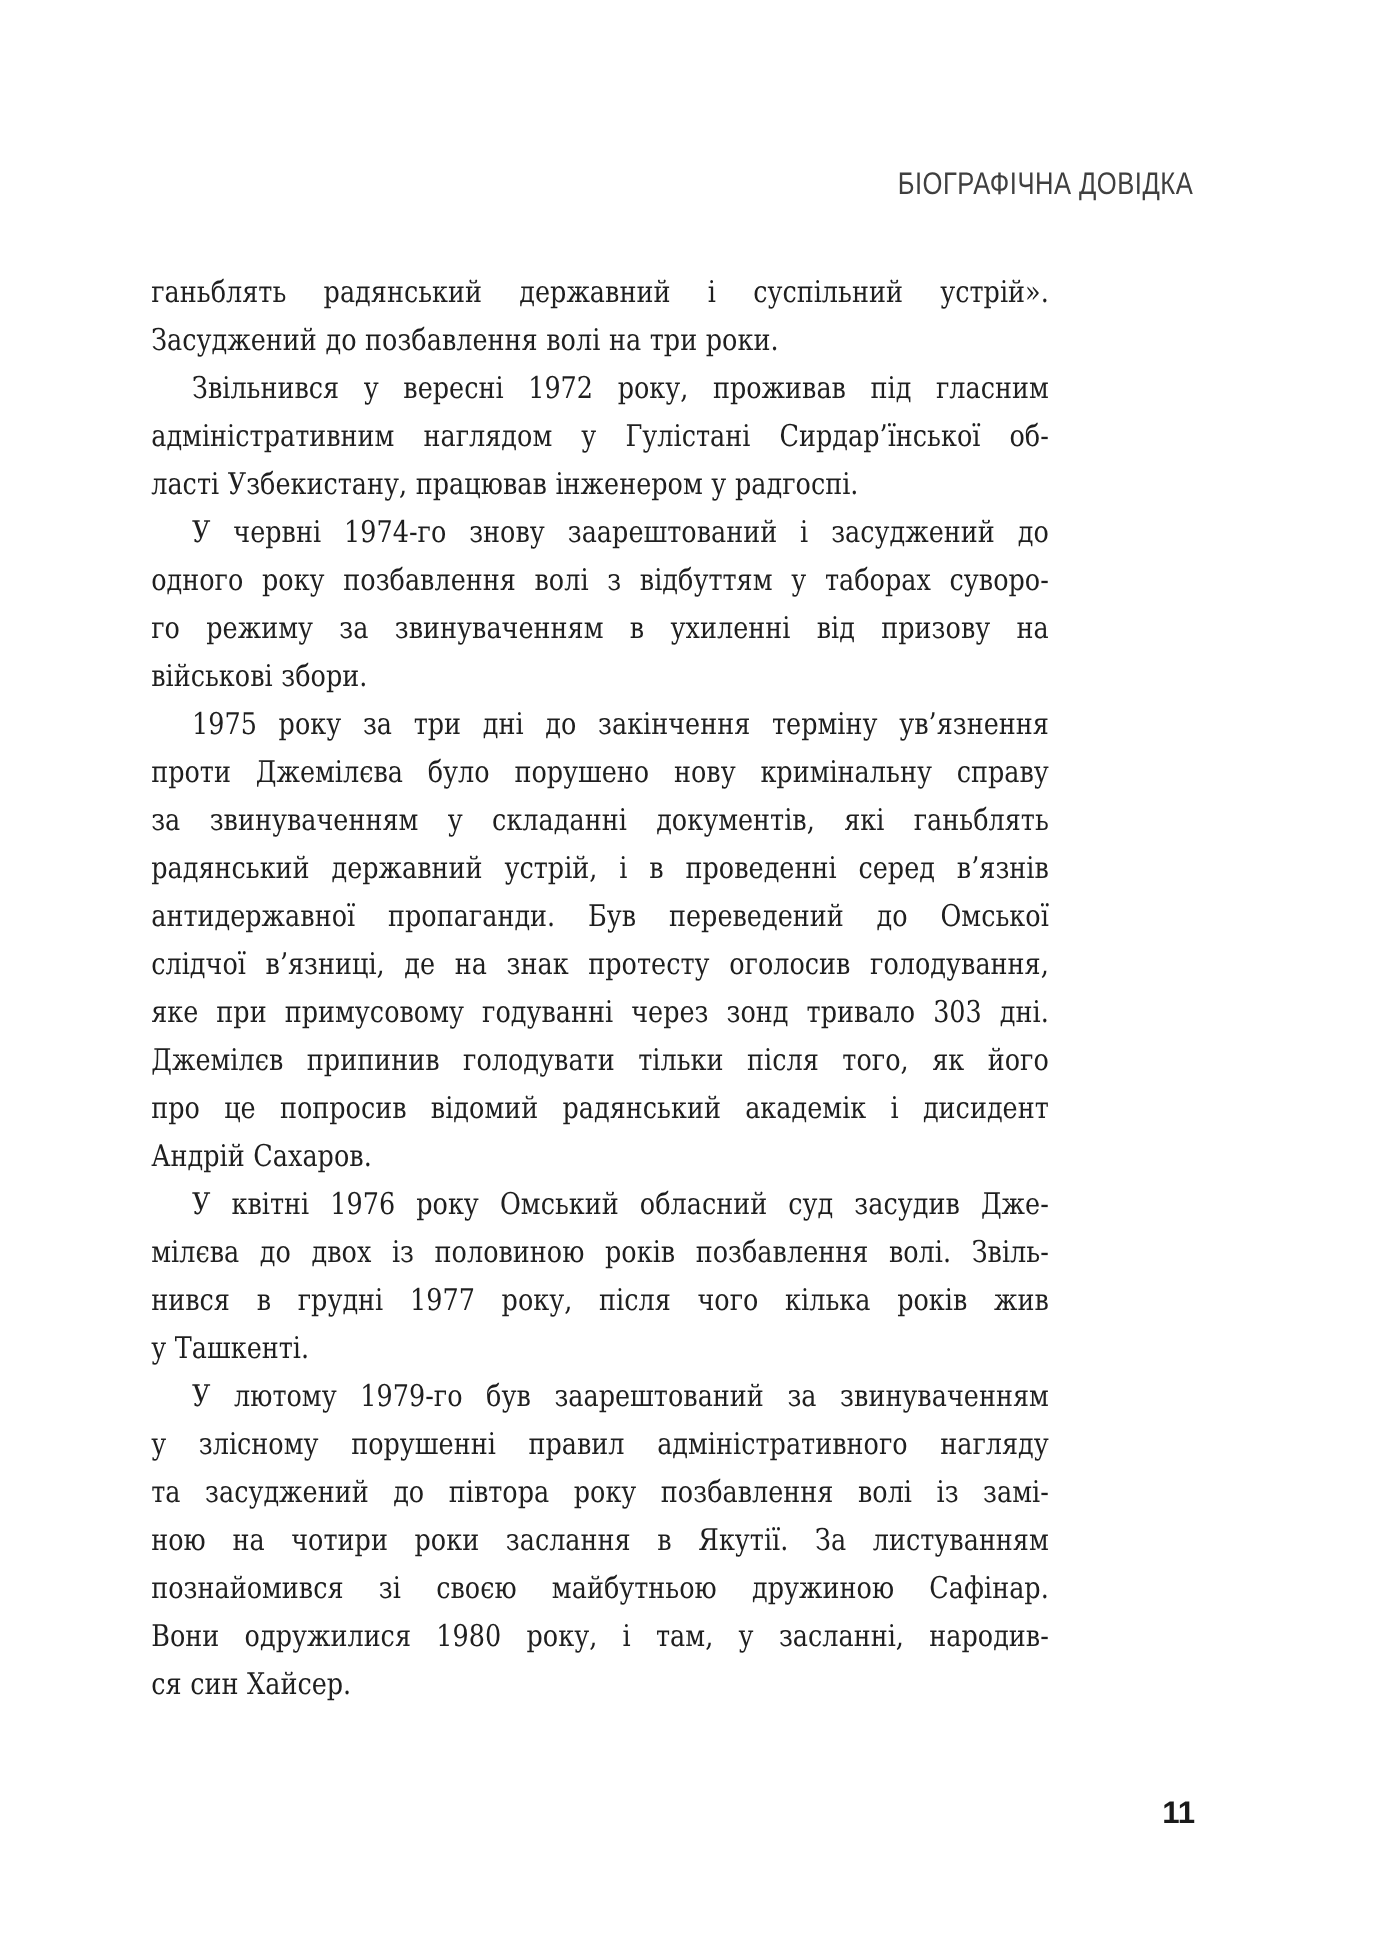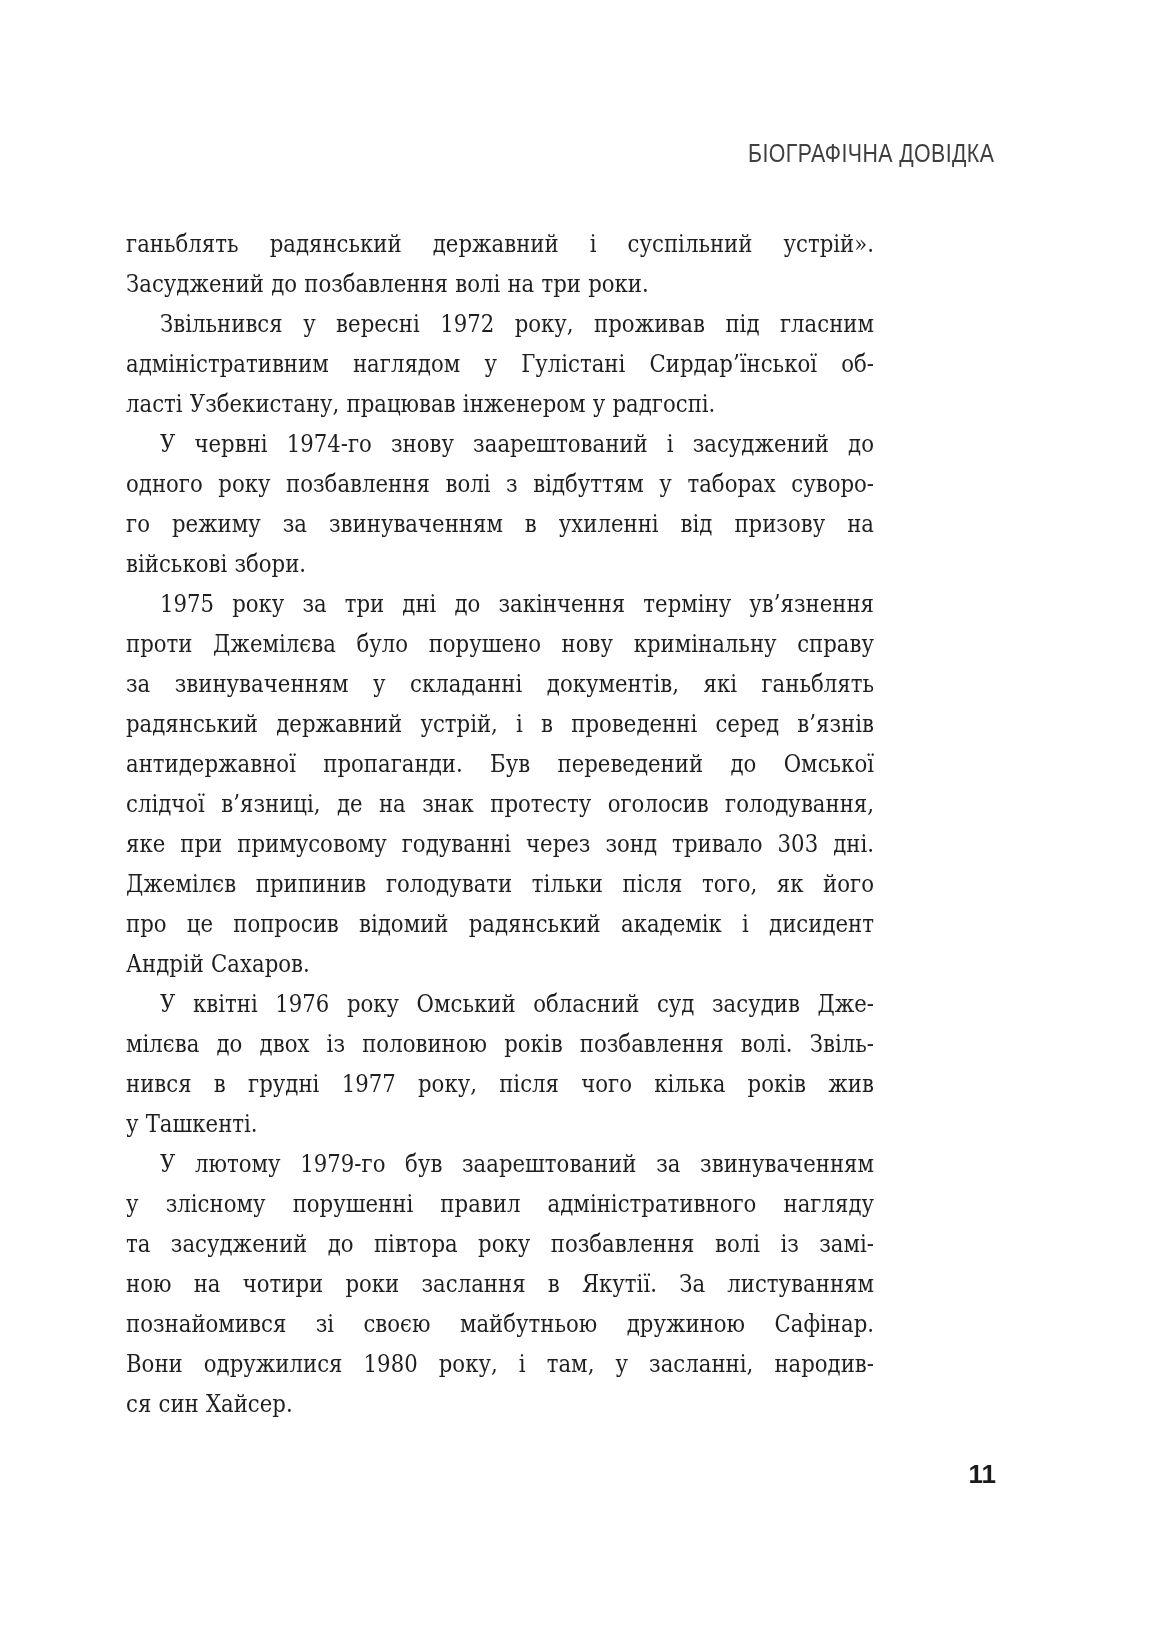--- a/index.html
+++ b/index.html
@@ -56,21 +56,21 @@
   }
   .line.indent {
     padding-left: 40px;
   }
   .line.last {
     text-align-last: left;
     -moz-text-align-last: left;
   }
   .page-number {
     position: absolute;
-    top: 1460px;
+    top: 1496px;
     right: 170px;
     font-family: "Liberation Sans", sans-serif;
     font-size: 26px;
     line-height: 28px;
     font-weight: 700;
     color: var(--folio-color, #1a1a1a);
   }
 </style>
 </head>
 <body>

